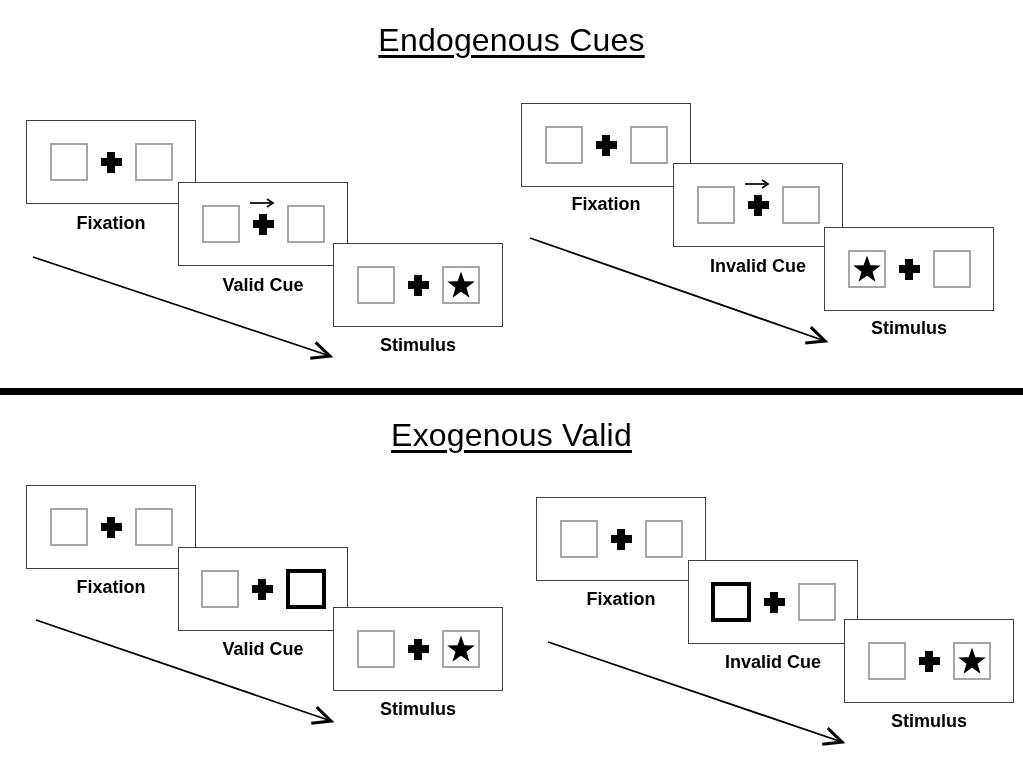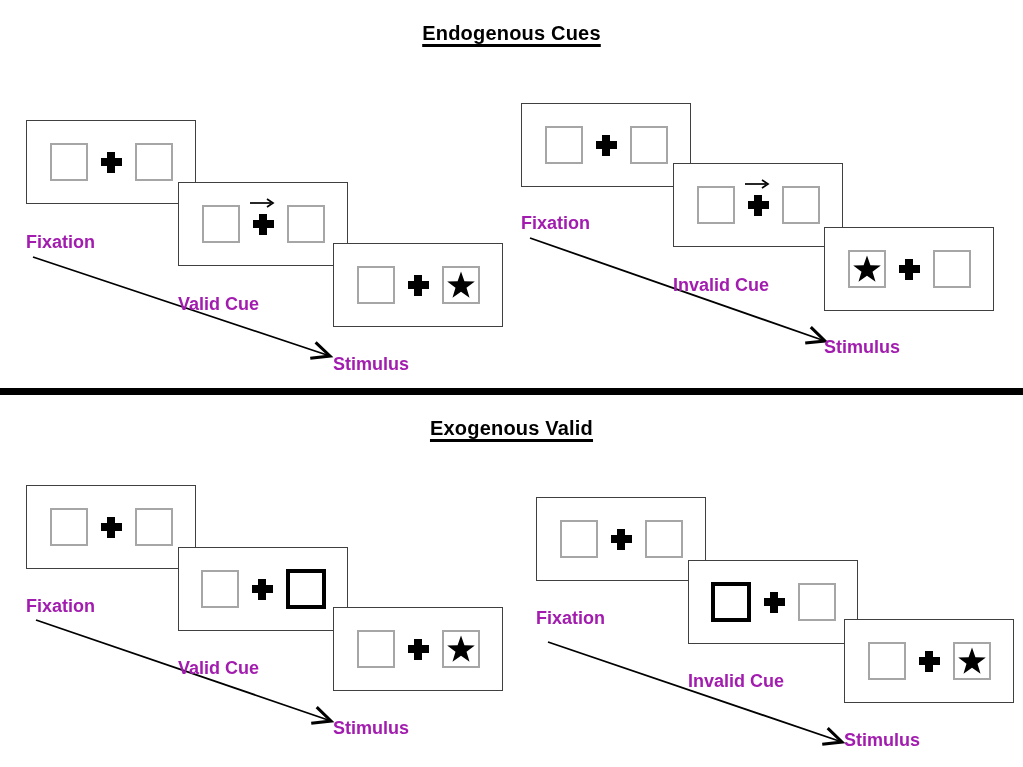--- a/index.html
+++ b/index.html
@@ -1,21 +1,21 @@
 <!DOCTYPE html>
 <html><head>
 <meta charset="utf-8">
 <style>
   html,body{margin:0;padding:0;background:#ffffff;}
   body{width:1023px;height:767px;overflow:hidden;font-family:"Liberation Sans",sans-serif;}
   .canvas{position:relative;width:1023px;height:767px;background:#ffffff;}
 
   .section-title{
     position:absolute;left:0;width:100%;text-align:center;
-    font-size:20px;font-weight:bold;color:#000;
+    font-size:32px;font-weight:normal;color:#000;
     text-decoration:underline;text-underline-offset:4px;text-decoration-thickness:2.5px;
     letter-spacing:0.2px;
   }
 
   .divider{position:absolute;left:0;width:1023px;height:7px;background:#000;}
 
   .panel{
     position:absolute;width:170px;height:84px;background:#ffffff;
     border:1.5px solid #404040;box-sizing:border-box;
     display:flex;align-items:center;justify-content:center;gap:13px;
@@ -30,22 +30,22 @@
 
   .cross{position:relative;width:21px;height:21px;flex:0 0 auto;}
   .cross::before{content:"";position:absolute;left:0;top:6.5px;width:21px;height:8px;background:#000;}
   .cross::after{content:"";position:absolute;top:0;left:6.5px;width:8px;height:21px;background:#000;}
 
   .cue-arrow{position:absolute;left:50%;top:14px;transform:translateX(-50%);}
 
   .star-svg{display:block;}
 
   .step-label{
-    position:absolute;width:170px;text-align:left;
-    font-size:18px;font-weight:bold;color:#a21caf;white-space:nowrap;margin-top:19px;
+    position:absolute;width:170px;text-align:center;
+    font-size:18px;font-weight:bold;color:#000000;white-space:nowrap;
   }
 
   .arrows{position:absolute;left:0;top:0;pointer-events:none;}
 </style>
 </head>
 <body>
 
 <div class="canvas">
 
   <svg class="arrows" width="1023" height="767" viewBox="0 0 1023 767">

